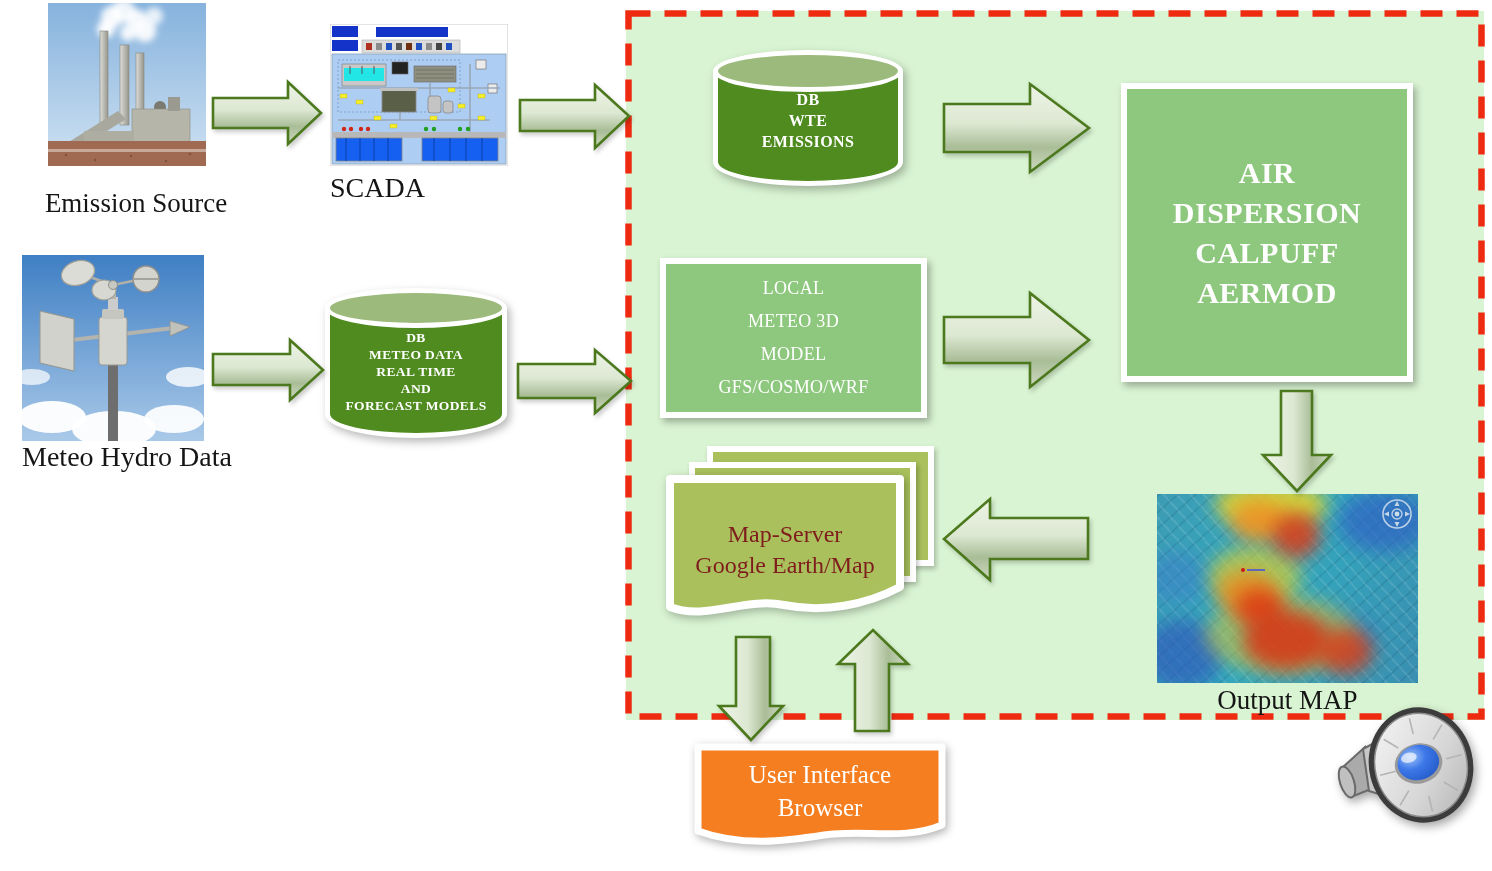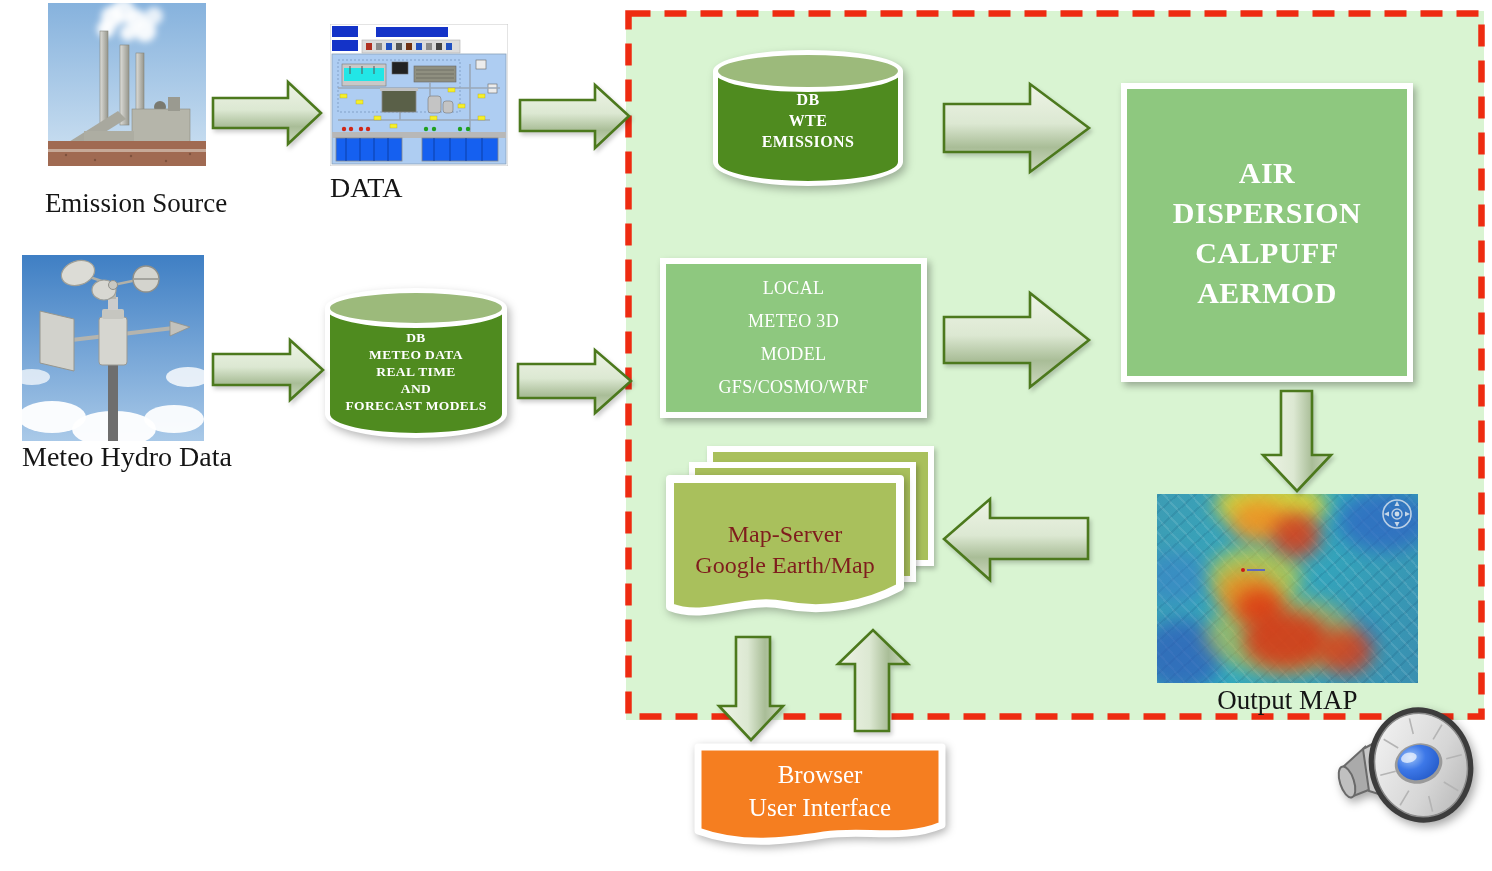--- a/index.html
+++ b/index.html
@@ -198,21 +198,21 @@
       <circle cx="96" cy="105" r="2.2" fill="#20a020"></circle>
         <circle cx="104" cy="105" r="2.2" fill="#20a020"></circle>
       <circle cx="130" cy="105" r="2.2" fill="#20a020"></circle>
         <circle cx="138" cy="105" r="2.2" fill="#20a020"></circle>
     </g>
     <rect x="2" y="108" width="174" height="6" fill="#b8b8b8"></rect>
     <rect x="6" y="114" width="66" height="23" fill="#1560f0" stroke="#888" stroke-width=".8"></rect>
     <rect x="92" y="114" width="76" height="23" fill="#1560f0" stroke="#888" stroke-width=".8"></rect>
     <path d="M16,114 v23 M30,114 v23 M44,114 v23 M58,114 v23 M104,114 v23 M120,114 v23 M136,114 v23 M152,114 v23" stroke="#0c3fa8" stroke-width="1"></path>
   </svg>
-  <div class="abs caption cap-scada">DATA</div>
+  <div class="abs caption cap-scada">SCADA</div>
 
   <svg class="abs" style="left:22px;top:255px;" width="182" height="186" viewBox="0 0 182 186">
     <defs>
       <linearGradient id="skym" x1="0" y1="0" x2="0" y2="1">
         <stop offset="0" stop-color="#3f7fc4"></stop>
           <stop offset="1" stop-color="#a9c9e8"></stop>
       </linearGradient>
     </defs>
     <rect width="182" height="186" fill="url(#skym)"></rect>
     <g fill="#ffffff">
@@ -313,22 +313,22 @@
       <polygon points="30,17 25,14.5 25,19.5" fill="#dfe8ee" opacity=".85"></polygon>
       <circle cx="17" cy="17" r="2.4" fill="#dfe8ee" opacity=".9"></circle>
     </svg>
   </div>
   <div class="abs caption cap-output">Output MAP</div>
 
   <svg class="abs ui-svg" width="252" height="118" viewBox="0 0 252 118">
     <path d="M4,4 H248 V82 C210,98 170,86 130,92 C92,98 48,104 4,88 Z" fill="#f57e20" stroke="#ffffff" stroke-width="7" stroke-linejoin="round"></path>
   </svg>
   <div class="abs ui-text">
+    <div>User Interface</div>
     <div>Browser</div>
-    <div>User Interface</div>
   </div>
 
   <svg class="abs arrows-svg" width="1492" height="871" viewBox="0 0 1492 871">
     <defs>
       <linearGradient id="agv" x1="0" y1="0" x2="0" y2="1">
         <stop offset="0" stop-color="#eef4e6"></stop>
           <stop offset=".45" stop-color="#dce8d2"></stop>
         <stop offset=".72" stop-color="#a9bd97"></stop>
           <stop offset="1" stop-color="#cdd9c0"></stop>
       </linearGradient>

